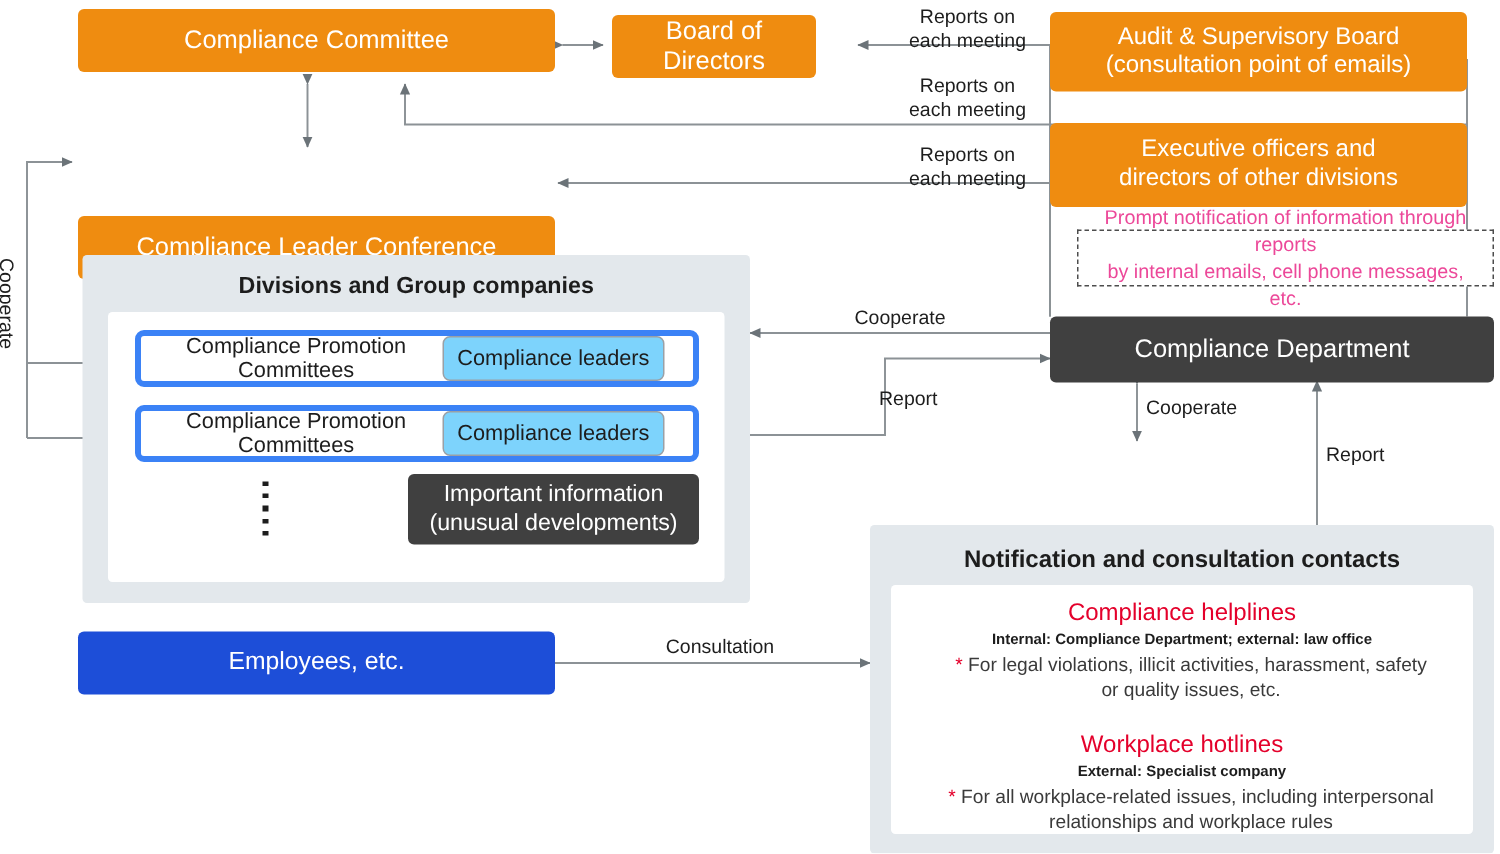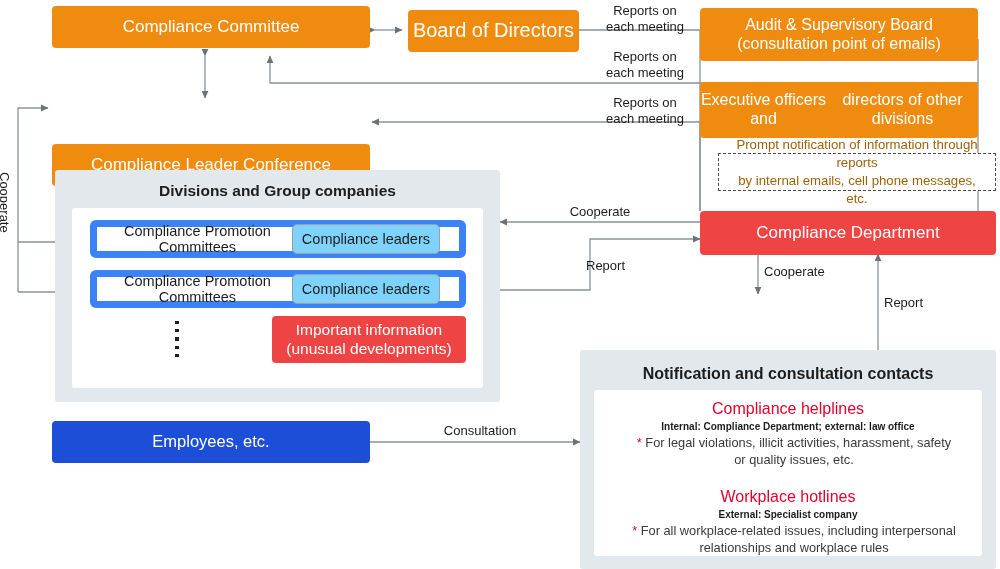--- a/index.html
+++ b/index.html
@@ -24,38 +24,38 @@
     position:absolute;
     display:flex;
     align-items:center;
     justify-content:center;
     text-align:center;
     box-sizing:border-box;
     border-radius:4px;
     line-height:1.18;
   }
   .orange{ background:#ef8c10; color:#ffffff; }
-  .red{ background:#ef4444; color:#ffffff; }
+  .red{ background:#404040; color:#ffffff; }
   .slate{ background:#1d4ed8; color:#ffffff; }
   .panel{
     position:absolute;
     background:#e3e8ec;
     border-radius:3px;
     box-sizing:border-box;
   }
   .innerwhite{
     position:absolute;
     background:#ffffff;
     border-radius:3px;
     box-sizing:border-box;
   }
   .rowbox{
     position:absolute;
     background:#ffffff;
-    border:7px solid #3b82f6;
+    border:4px solid #3b82f6;
     border-radius:6px;
     box-sizing:border-box;
     display:flex;
     align-items:center;
   }
   .rowlabel{
     flex:1;
     text-align:center;
     color:#1d1d1d;
     font-size:14.5px;
@@ -73,21 +73,21 @@
   }
   .dashedbox{
     position:absolute;
     border:1px dashed #4d4d4d;
     background:#ffffff;
     box-sizing:border-box;
     display:flex;
     align-items:center;
     justify-content:center;
     text-align:center;
-    color:#a16207;
+    color:#ec4899;
     font-size:13.2px;
     line-height:1.35;
     padding:4px 8px;
   }
   .wirelabel{
     position:absolute;
     color:#1d1d1d;
     font-size:13px;
     line-height:1.22;
     text-align:center;
@@ -198,30 +198,30 @@
 
       <line x1="370" y1="442" x2="580" y2="442" marker-end="url(#ar)"></line>
 
     </g>
   </svg>
 
   <div class="box orange" style="left:52px;top:6px;width:318px;height:42px;font-size:17px;">
     <span>Compliance Committee</span>
   </div>
 
-  <div class="box orange" style="left:408px;top:10px;width:171px;height:42px;font-size:20px;">
+  <div class="box orange" style="left:408px;top:10px;width:136px;height:42px;font-size:17px;">
     <span>Board of Directors</span>
   </div>
 
   <div class="box orange" style="left:700px;top:8px;width:278px;height:53px;font-size:16px;flex-direction:column;">
     <span>Audit &amp; Supervisory Board</span>
     <span>(consultation point of emails)</span>
   </div>
 
-  <div class="box orange" style="left:700px;top:82px;width:278px;height:56px;font-size:16px;flex-direction:row;">
+  <div class="box orange" style="left:700px;top:82px;width:278px;height:56px;font-size:16px;flex-direction:column;">
     <span>Executive officers and</span>
     <span>directors of other divisions</span>
   </div>
 
   <div class="box orange" style="left:52px;top:101px;width:318px;height:42px;font-size:17px;margin-top:43px;">
     <span>Compliance Leader Conference</span>
   </div>
 
   <div class="wirelabel" style="left:590px;top:3px;width:110px;">
     <span>Reports on</span><br>

